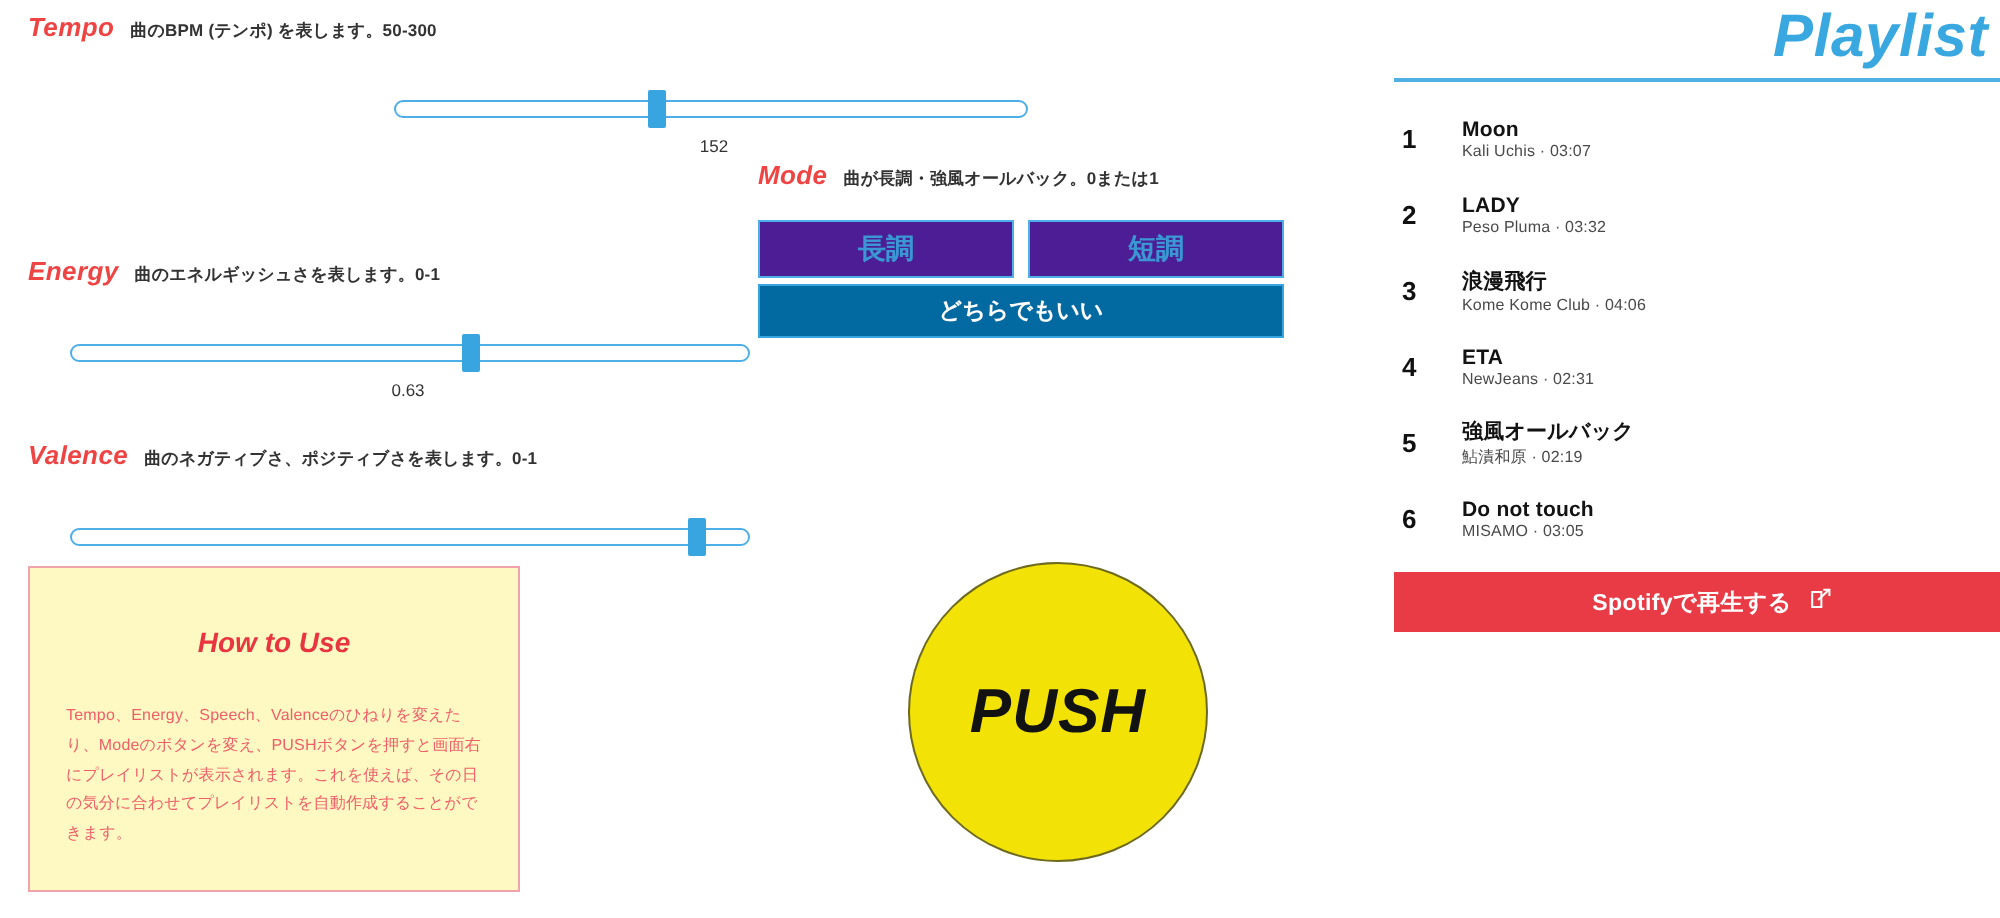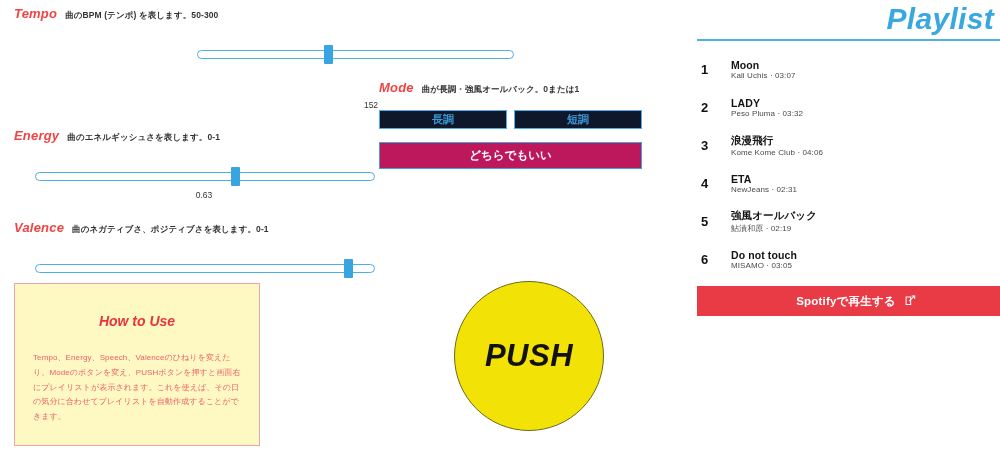--- a/index.html
+++ b/index.html
@@ -73,38 +73,38 @@
   
   .mode-block { position: absolute; left: 379px; top: 80px; }
   .mode-buttons-row {
     position: absolute;
     top: 30px; left: 0;
     display: flex;
     gap: 7px;
   }
   .mode-btn {
     width: 128px;
-    height: 19px;
+    height: 29px;
     border: 1px solid #4eaee8;
-    background: #0f172a;
+    background: #4c1d95;
     color: #3b97d4;
-    font-size: 11px;
+    font-size: 14px;
     font-weight: bold;
     display: flex;
     align-items: center;
     justify-content: center;
     box-sizing: border-box;
     cursor: pointer;
   }
   .mode-btn-wide {
     position: absolute;
     top: 62px; left: 0;
     width: 263px;
     height: 27px;
-    background: #be185d;
+    background: #0369a1;
     border: 1px solid #38a4e0;
     color: #ffffff;
     font-size: 11.5px;
     font-weight: bold;
     display: flex;
     align-items: center;
     justify-content: center;
     box-sizing: border-box;
     cursor: pointer;
   }
@@ -229,21 +229,21 @@
 <div class="control-panel">
 
   <div class="param-block" style="left:14px; top:6px; width:520px;">
     <div class="param-head">
       <span class="param-name">Tempo</span>
       <span class="param-desc">曲のBPM (テンポ) を表します。50-300</span>
     </div>
     <div class="slider-wrap" style="height:40px;">
       <div class="slider-track" style="left:183px; top:28px; width:317px;"></div>
       <div class="slider-thumb" style="left:310px; top:23px;"></div>
-      <div class="slider-value" style="left:357px; top:46px;margin-top:32px;">152</div>
+      <div class="slider-value" style="left:343px; top:46px;">152</div>
     </div>
   </div>
 
   <div class="param-block" style="left:14px; top:80px; width:360px;margin-top:48px;">
     <div class="param-head">
       <span class="param-name">Energy</span>
       <span class="param-desc">曲のエネルギッシュさを表します。0-1</span>
     </div>
     <div class="slider-wrap" style="height:40px;">
       <div class="slider-track" style="left:21px; top:28px; width:340px;"></div>

